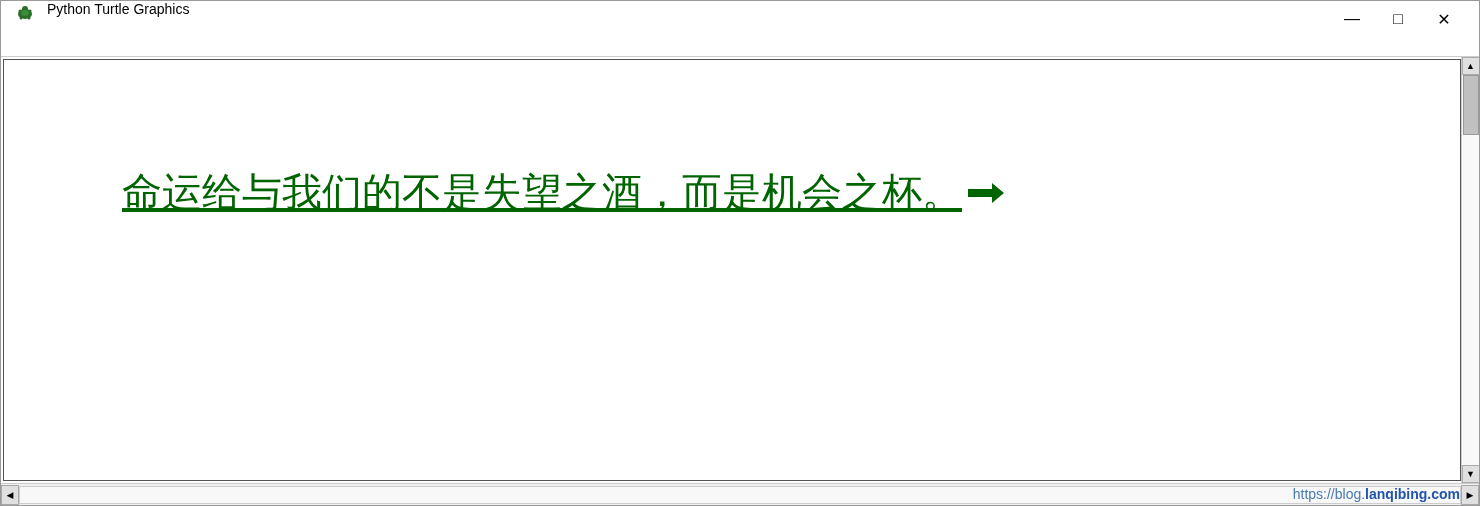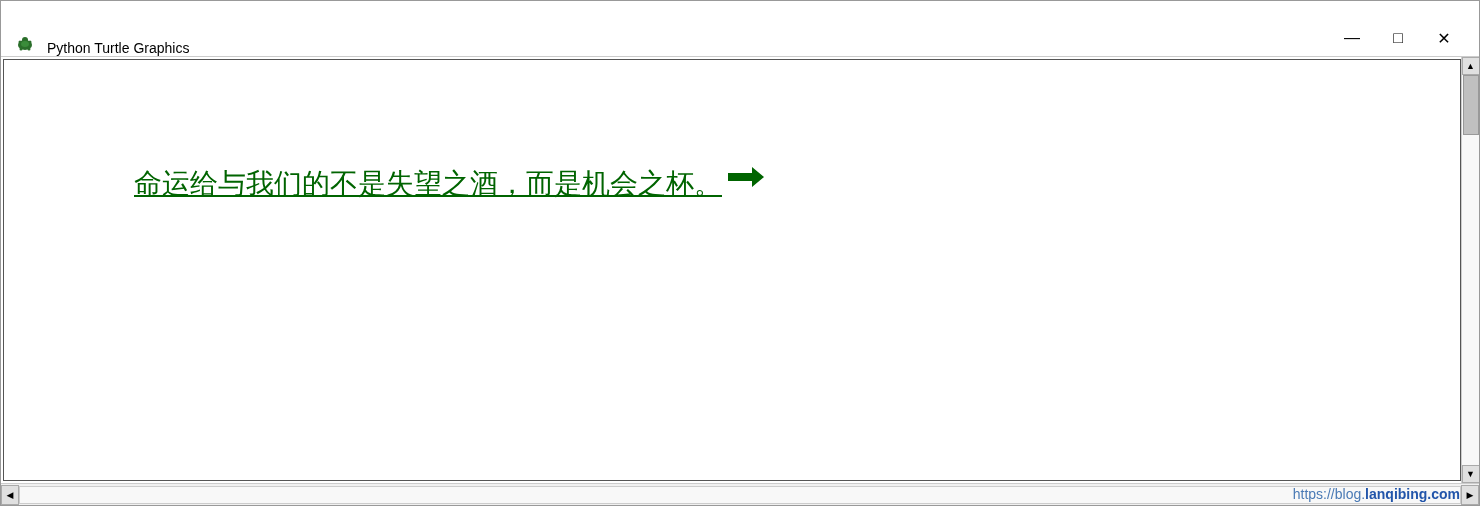--- a/index.html
+++ b/index.html
@@ -23,21 +23,21 @@
       background: #ffffff;
       border: 1px solid #999;
       display: flex;
       flex-direction: column;
     }
 
     .title-bar {
       height: 56px;
       background: #ffffff;
       display: flex;
-      align-items: flex-end;
+      align-items: flex-start;
       padding: 0 12px;
       border-bottom: 1px solid #ccc;
       flex-shrink: 0;
     }
 
     .title-bar-icon {
       width: 24px;
       height: 24px;
       margin-right: 10px;
       flex-shrink: 0;
@@ -88,30 +88,30 @@
       position: absolute;
       top: 0;
       left: 0;
       width: 100%;
       height: 100%;
     }
 
     .turtle-text {
       position: absolute;
       top: 105px;
-      left: 130px;
-      font-size: 28px;
+      left: 118px;
+      font-size: 40px;
       color: #006400;
       font-family: 'SimHei', 'Microsoft YaHei', Arial, sans-serif;
       font-weight: normal;
       text-decoration: underline;
       text-decoration-color: #006400;
       white-space: nowrap;
       display: flex;
-      align-items: flex-start;
+      align-items: center;
     }
 
     .right-scrollbar {
       width: 18px;
       background: #f0f0f0;
       border-left: 1px solid #ccc;
       display: flex;
       flex-direction: column;
       align-items: center;
       flex-shrink: 0;

